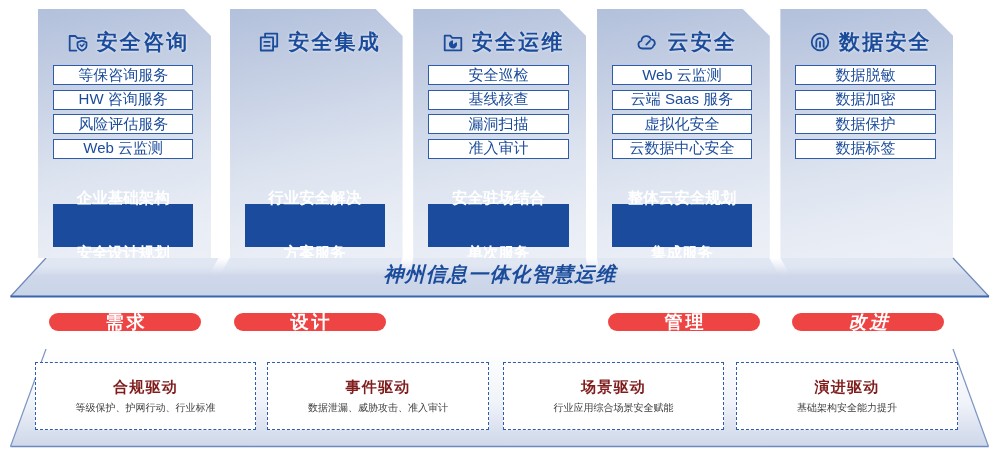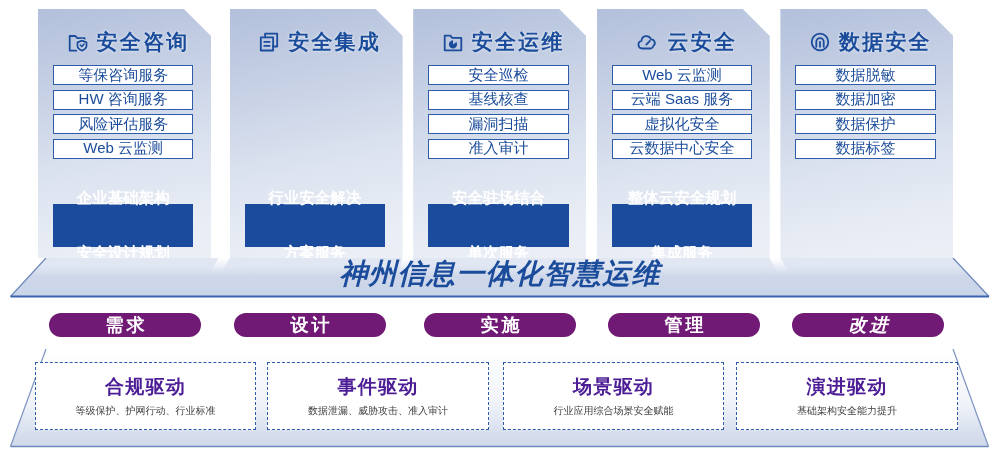--- a/index.html
+++ b/index.html
@@ -27,38 +27,38 @@
     display:flex; align-items:center; justify-content:center;
     font-size:15px; color:#1b4c9b; white-space:nowrap; }
 
   .card-footer { position:absolute; top:194.6px; left:15px; right:17.6px; height:43px;
     background:#1a4b9c; color:#ffffff; font-weight:700; font-size:15.5px; line-height:20px;
     display:flex; flex-direction:column; align-items:center; justify-content:center;
     text-align:center; white-space:nowrap;gap:35px; }
 
   
   .banner { position:absolute; top:261px; left:0; width:1000px; text-align:center;
-    font-size:28px; font-weight:700; font-style:italic; color:#1b4c9b;
+    font-size:20px; font-weight:700; font-style:italic; color:#1b4c9b;
     letter-spacing:1.2px; line-height:26px; }
 
   
-  .pill { position:absolute; top:313px; width:152px; height:24px; border-radius:17px;
-    background:#701a75; color:#ffffff; font-weight:700; font-size:18px; letter-spacing:3px;
+  .pill { position:absolute; top:313px; width:152px; height:18px; border-radius:17px;
+    background:#ef4444; color:#ffffff; font-weight:700; font-size:18px; letter-spacing:3px;
     display:flex; align-items:center; justify-content:center; padding-left:3px; }
   .p0 { left:49px; } .p1 { left:234px; } .p2 { left:424px; } .p3 { left:608px; } .p4 { left:792px;font-style:italic; }
 
   
   .driver { position:absolute; top:362px; height:68px; background:#ffffff;
     border:1.6px dashed #2e5cab;
     display:flex; flex-direction:column; align-items:center; justify-content:center; gap:4px; }
   .d0 { left:35px;  width:221px; }
   .d1 { left:267px; width:222px; }
   .d2 { left:503px; width:221px; }
   .d3 { left:736px; width:222px; }
-  .driver-title { font-size:19px; font-weight:700; color:#4c1d95; letter-spacing:1.2px; }
+  .driver-title { font-size:15px; font-weight:700; color:#7f1d1d; letter-spacing:1.2px; }
   .driver-desc  { font-size:10px; color:#3f3f3f; white-space:nowrap; }
 </style>
 </head>
 <body>
 
 <div class="stage">
 
   <svg class="scene" width="1000" height="458" viewBox="0 0 1000 458">
     <defs>
       <linearGradient id="gPlatTop" x1="0" y1="258" x2="0" y2="297" gradientUnits="userSpaceOnUse">
@@ -189,21 +189,20 @@
       <div class="card-item">数据加密</div>
       <div class="card-item">数据保护</div>
       <div class="card-item">数据标签</div>
     </div>
   </div>
 
   <div class="banner">神州信息一体化智慧运维</div>
 
   <div class="pill p0">需求</div>
   <div class="pill p1">设计</div>
-  <div class="pill p2">实施</div>
   <div class="pill p3">管理</div>
   <div class="pill p4">改进</div>
 
   <div class="driver d0">
     <div class="driver-title">合规驱动</div>
     <div class="driver-desc">等级保护、护网行动、行业标准</div>
   </div>
   <div class="driver d1">
     <div class="driver-title">事件驱动</div>
     <div class="driver-desc">数据泄漏、威胁攻击、准入审计</div>

